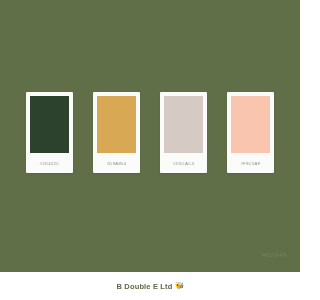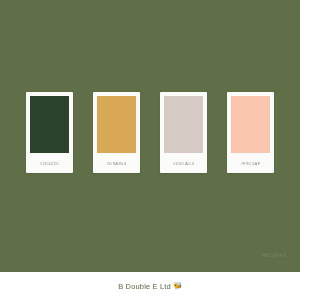--- a/index.html
+++ b/index.html
@@ -47,21 +47,21 @@
     display: flex;
     align-items: center;
     gap: 3px;
     font-size: 7.5px;
     color: #5d6b46;
     letter-spacing: 0.15px;
     white-space: nowrap;
   }
 
   #brand-credit .brand-text {
-    font-weight: 400;
+    font-weight: 700;
   }
 
   .bee-icon {
     display: inline-block;
     width: 8px;
     height: 8px;
     line-height: 8px;
     font-size: 7.5px;
     text-align: center;
   }

